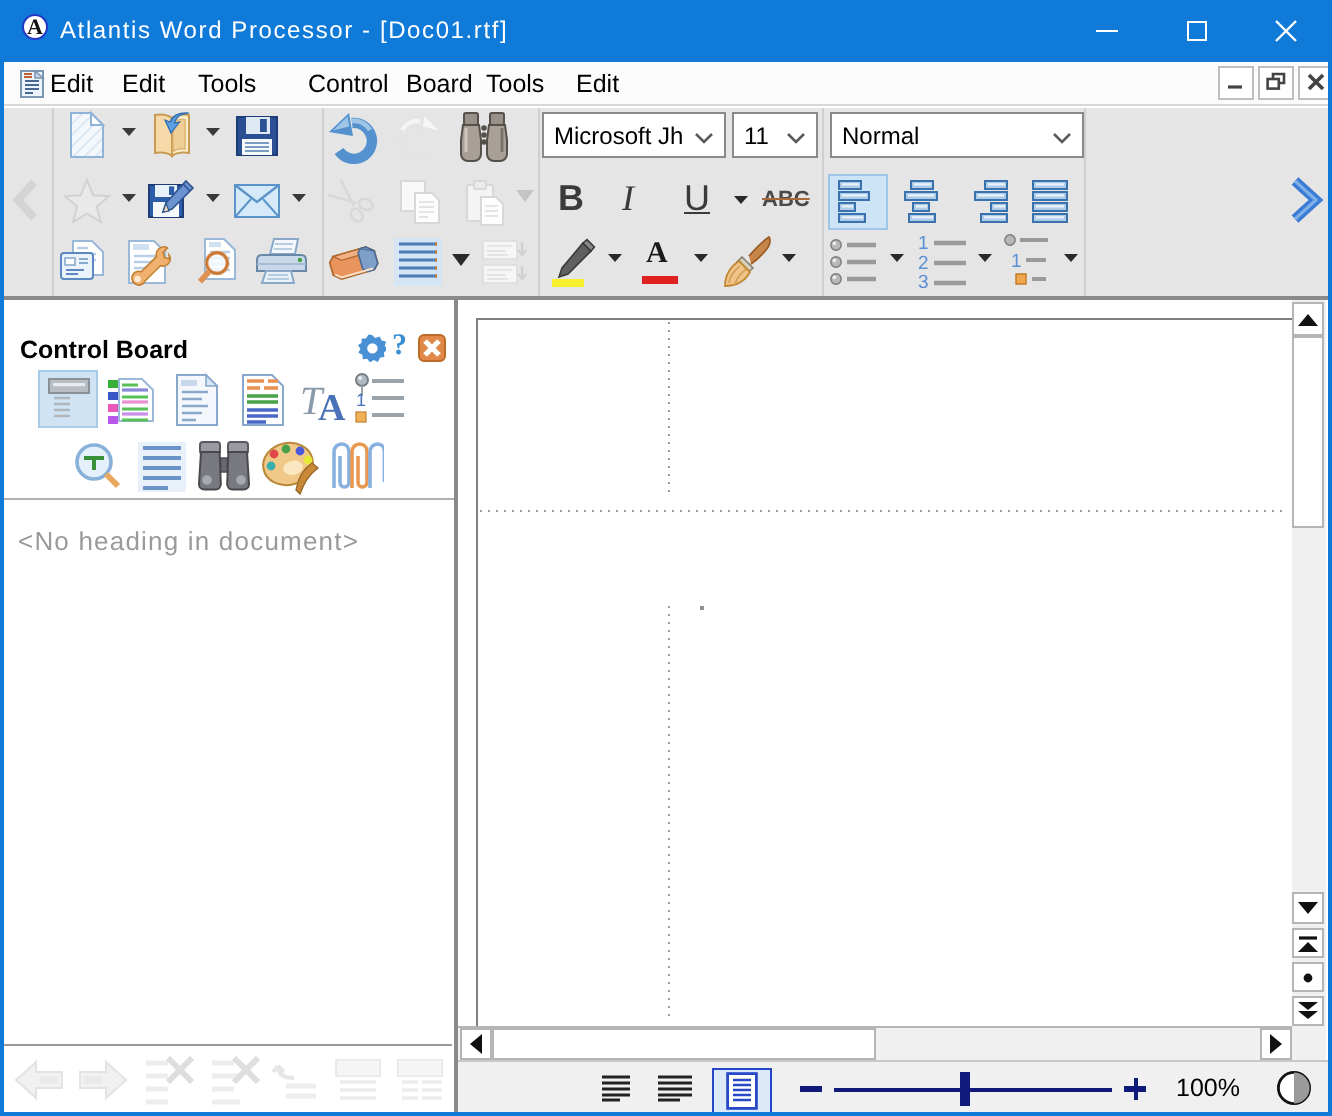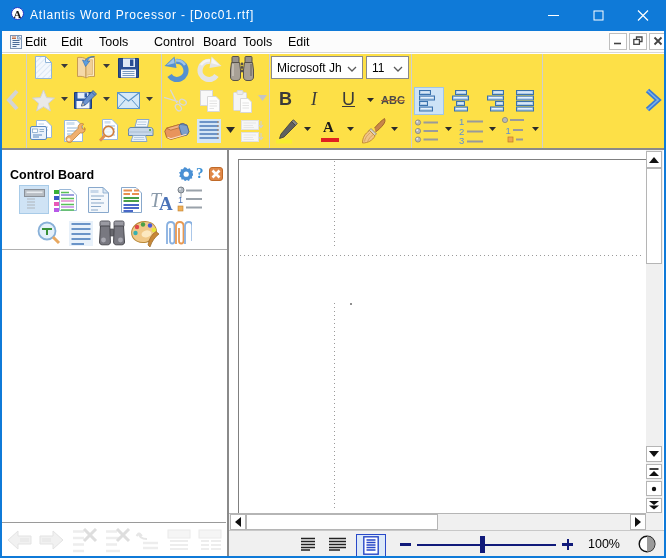--- a/index.html
+++ b/index.html
@@ -12,21 +12,21 @@
 #titlebar { position:absolute; left:0; top:0; width:666px; height:31px; background:#0f7ad8; }
 #titleicon { position:absolute; left:11px; top:7px; width:13px; height:13px; background:#fff; border:1.5px solid #2336c4; border-radius:50%; }
 #titleicon span { position:absolute; left:1.5px; top:-0.5px; font-family:"Liberation Serif",serif; font-weight:bold; font-size:11px; color:#111; }
 #titletext { position:absolute; left:30px; top:7.5px; color:#fff; font-size:12px; letter-spacing:0.8px; }
 .capbtn { position:absolute; top:0; width:45px; height:31px; color:#fff; }
 
 #menubar { position:absolute; left:2px; top:31px; width:662px; height:22px; background:#fcfcfc; border-bottom:1px solid #d7d7d7; font-size:12.5px; color:#000; }
 .menuitem { position:absolute; top:4px; }
 .mwbtn { position:absolute; top:2px; width:18px; height:17px; border:1px solid #bfbfbf; background:#fff; display:flex; align-items:center; justify-content:center; }
 
-#toolbar { position:absolute; left:2px; top:54px; width:662px; height:94px; background:#fde047; }
+#toolbar { position:absolute; left:2px; top:54px; width:662px; height:94px; background:#e5e5e5; }
 .vsep { position:absolute; top:0; height:94px; width:1px; background:#cfcfcf; }
 .ticon { position:absolute; }
 .ttext { position:absolute; color:#1a1a1a; }
 .combo { position:absolute; height:23px; border:1px solid #8a8a8a; background:#fff; }
 .ctext { position:absolute; left:5px; top:4px; font-size:12px; color:#000; white-space:nowrap; overflow:hidden; }
 .cchev { position:absolute; right:5px; top:9px; }
 #toolbar-bottom { position:absolute; left:2px; top:148px; width:662px; height:2px; background:#8a8a8a; }
 
 #cboard { position:absolute; left:2px; top:164px; width:225px; height:426px; background:#fff; }
 #cbtitle { position:absolute; left:8px; top:4px; font-size:12.5px; font-weight:bold; color:#000; }
@@ -279,20 +279,26 @@
     <svg class="cchev" width="10" height="6" viewBox="0 0 10 6">
         <path d="M1 1 L5 5 L9 1" fill="none" stroke="#5a5a5a" stroke-width="1.3"></path>
       </svg>
   </div>
   <div class="combo" style="left:364px;top:2px;width:43px">
     <span class="ctext">11</span>
     <svg class="cchev" width="10" height="6" viewBox="0 0 10 6">
         <path d="M1 1 L5 5 L9 1" fill="none" stroke="#5a5a5a" stroke-width="1.3"></path>
       </svg>
   </div>
+  <div class="combo" style="left:413px;top:2px;width:127px">
+    <span class="ctext">Normal</span>
+    <svg class="cchev" width="10" height="6" viewBox="0 0 10 6">
+        <path d="M1 1 L5 5 L9 1" fill="none" stroke="#5a5a5a" stroke-width="1.3"></path>
+      </svg>
+  </div>
 
   <span class="ttext" style="left:277px;top:35px;font-size:18px;font-weight:bold;color:#3a3a3a">B</span>
   <span class="ttext" style="left:309px;top:35px;font-size:18px;font-style:italic;font-family:'Liberation Serif',serif;color:#3a3a3a">I</span>
   <span class="ttext" style="left:340px;top:35px;font-size:18px;text-decoration:underline;color:#3a3a3a">U</span>
   <svg class="ticon" style="left:364px;top:43px" width="9" height="6" viewBox="0 0 9 6">
       <path d="M1 1 L4.5 5 L8 1 Z" fill="#2a2a2a"></path>
     </svg>
   <span class="ttext" style="left:379px;top:40px;font-size:11px;font-weight:bold;color:#4a4a4a;text-decoration:line-through;text-decoration-color:#a8693a">ABC</span>
 
   <div class="abs" style="left:412px;top:33px;width:30px;height:28px;background:#cde3f6;border:1px solid #9fc5e8"></div>
@@ -481,20 +487,21 @@
     <circle cx="5.5" cy="14" r="2.2" fill="#38b0b0"></circle>
     <circle cx="24" cy="11" r="2.2" fill="#e8e838"></circle>
     <path d="M20 28 C22 22 25 18 29 15 L26 12.5 C21.5 15.5 19 20 18 26 Z" fill="#c88838" stroke="#986828" stroke-width="0.7"></path>
   </svg>
   <svg class="ticon" style="left:160px;top:55px" width="30" height="29" viewBox="0 0 30 29">
     <path d="M5 25 V7 C5 4.5 6.8 3 8.8 3 C10.8 3 12.5 4.5 12.5 7 V22 C12.5 23.5 11.5 24.5 10.2 24.5 C8.9 24.5 8 23.5 8 22 V9" fill="none" stroke="#88b0e0" stroke-width="1.8"></path>
     <path d="M14 25 V7 C14 4.5 15.8 3 17.8 3 C19.8 3 21.5 4.5 21.5 7 V22 C21.5 23.5 20.5 24.5 19.2 24.5 C17.9 24.5 17 23.5 17 22 V9" fill="none" stroke="#e89850" stroke-width="1.8"></path>
     <path d="M23 25 V7 C23 4.5 24.8 3 26.8 3 C28.8 3 30.2 4.5 30.2 7 V22" fill="none" stroke="#88b0e0" stroke-width="1.8"></path>
   </svg>
   <div id="cbline"></div>
+  <div id="noheading">&lt;No heading in document&gt;</div>
 </div>
 <div id="cbbottomline"></div>
 <div id="bottomleft"></div>
 <div id="splitter"></div>
 <div id="docview">
   <div id="page-top"></div>
   <div id="page-left"></div>
   <div class="dots-v" style="left:105px;top:11px;height:88px"></div>
   <div class="dots-h" style="left:11px;top:105px;width:404px"></div>
   <div class="dots-v" style="left:105px;top:153px;height:207px"></div>

